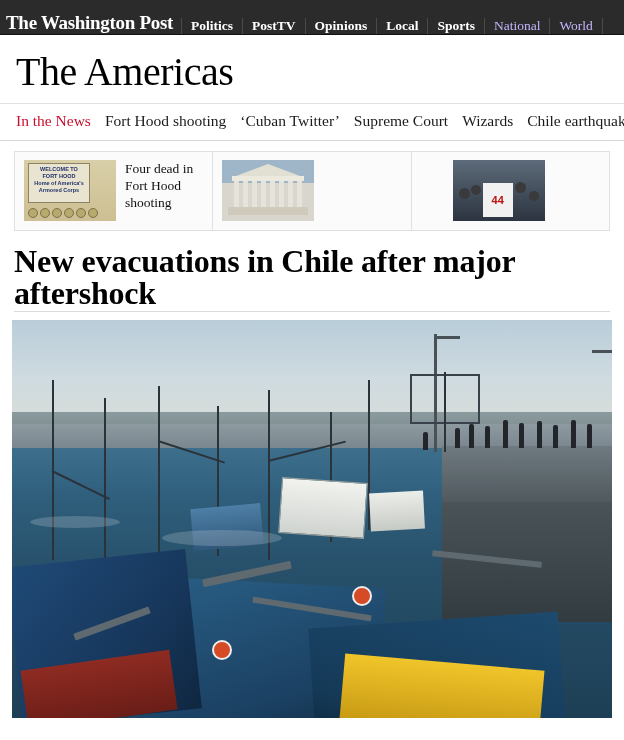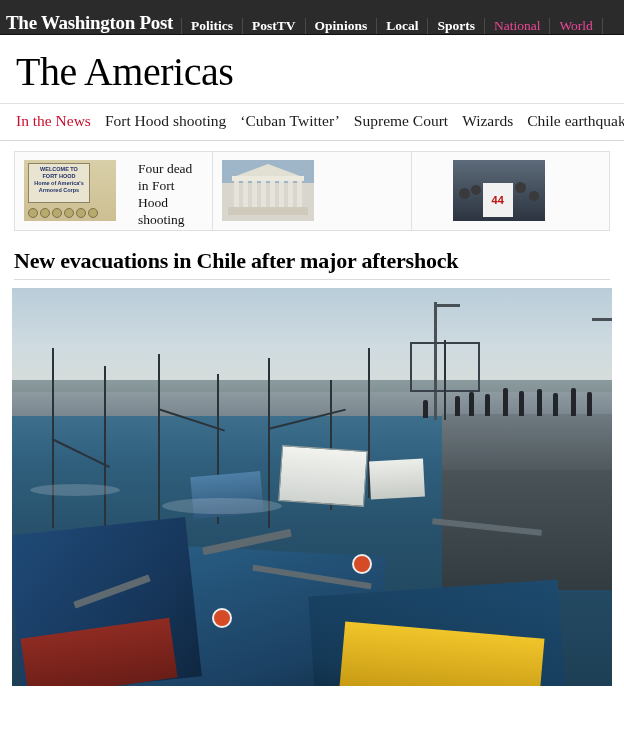--- a/index.html
+++ b/index.html
@@ -49,21 +49,21 @@
     font-family: "Liberation Serif", serif;
     border-left: 1px solid #4a4a4a;
     white-space: nowrap;
     cursor: pointer;
   }
   .nav-item.last {
     border-right: 1px solid #4a4a4a;
   }
   .nav-item.muted {
     font-weight: 400;
-    color: #ec4899;
+    color: #c4b5fd;
   }
 
   
   .section-wrap {
     padding: 14px 16px 8px 16px;
   }
   .section-title {
     font-family: "Liberation Serif", serif;
     font-size: 40px;
     line-height: 46px;
@@ -104,21 +104,21 @@
     margin: 10px 14px 0 14px;
     border: 1px solid #e0e0e0;
     background: #fbfbfb;
     height: 78px;
   }
   .teaser {
     display: flex;
     align-items: stretch;
     flex: 1 1 0;
     padding: 8px 9px;
-    gap: 22px;
+    gap: 9px;
     border-right: 1px solid #e0e0e0;
     overflow: hidden;
   }
   .teaser.last { border-right: none; }
   .thumb {
     width: 92px;
     height: 61px;
     flex: 0 0 92px;
     position: relative;
     overflow: hidden;
@@ -200,21 +200,21 @@
     color: #b11; font-weight: 700; font-size: 11px;
     text-align: center; line-height: 34px;
   }
   .crowd-head {
     position: absolute; border-radius: 50%; background: #3a3a3c;
   }
 
   
   .headline {
     font-family: "Liberation Serif", serif;
-    font-size: 22px;
+    font-size: 32px;
     line-height: 32px;
     font-weight: 700;
     color: #000;
     margin: 14px 14px 2px 14px;
     letter-spacing: -0.2px;
     cursor: pointer;
   }
   .hr {
     border-top: 1px solid #dcdcdc;
     margin: 0 14px;

